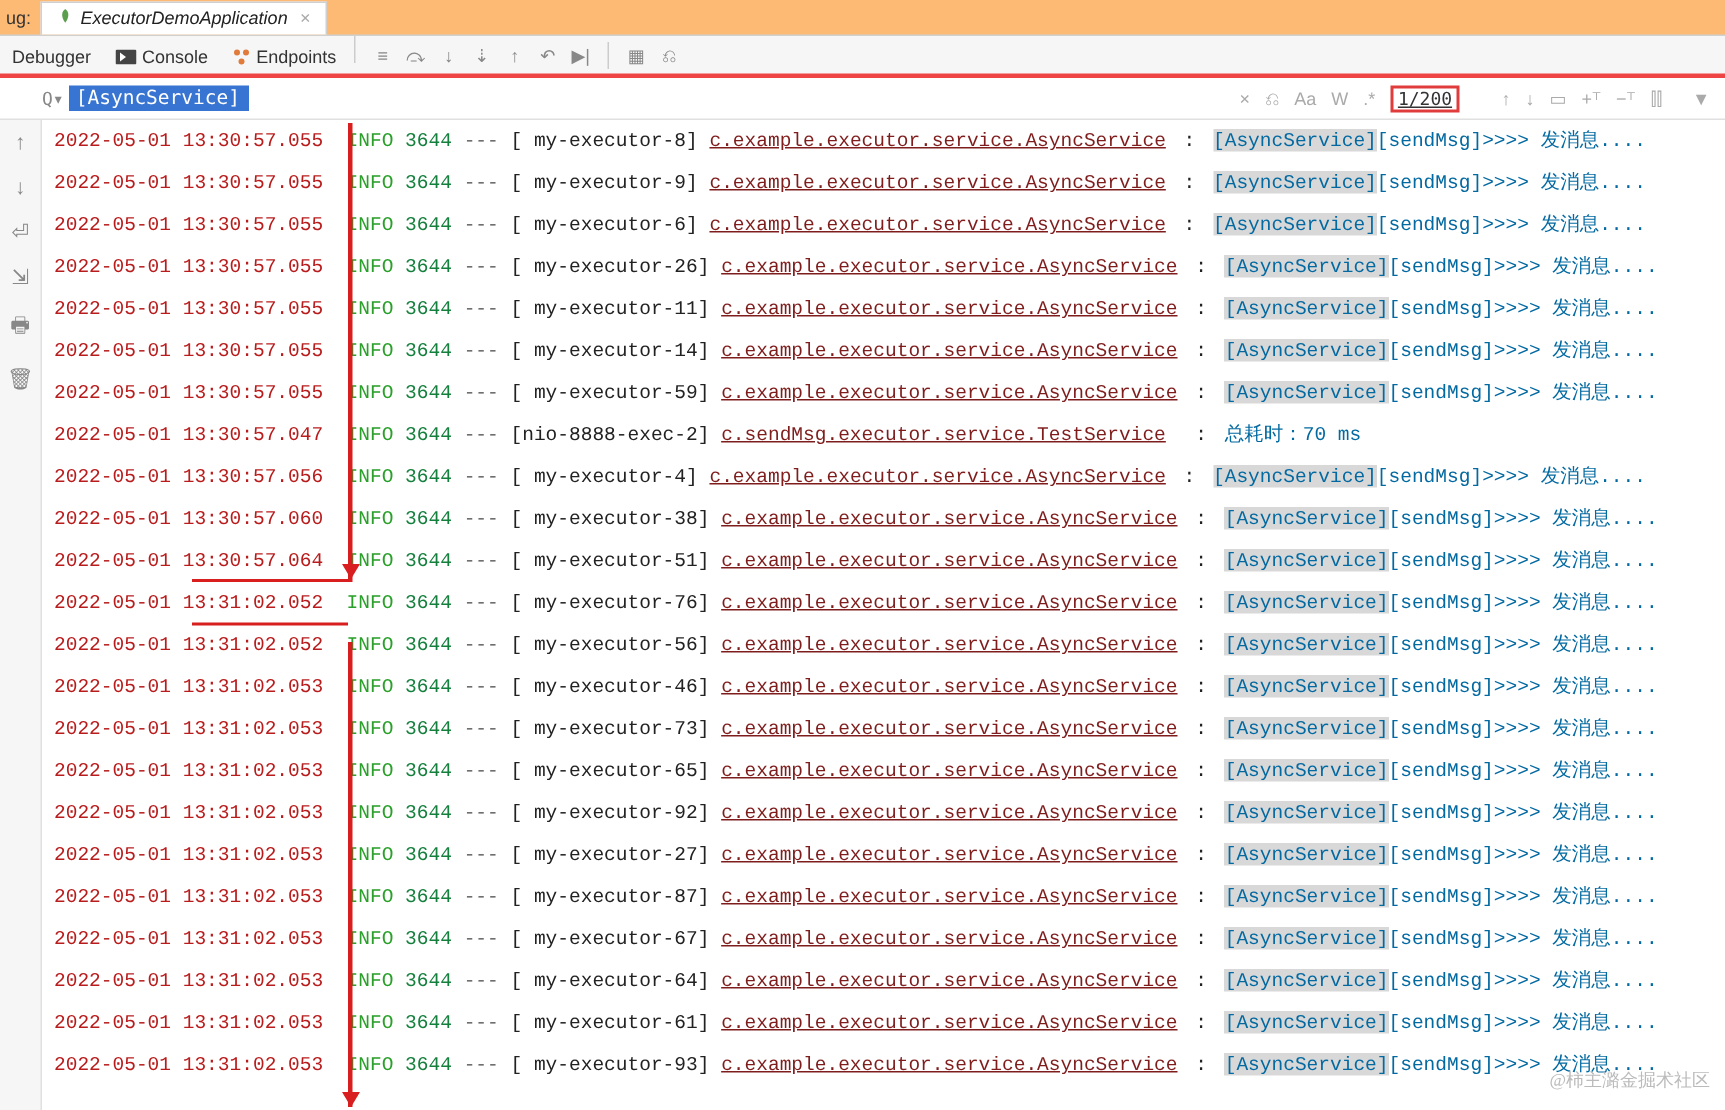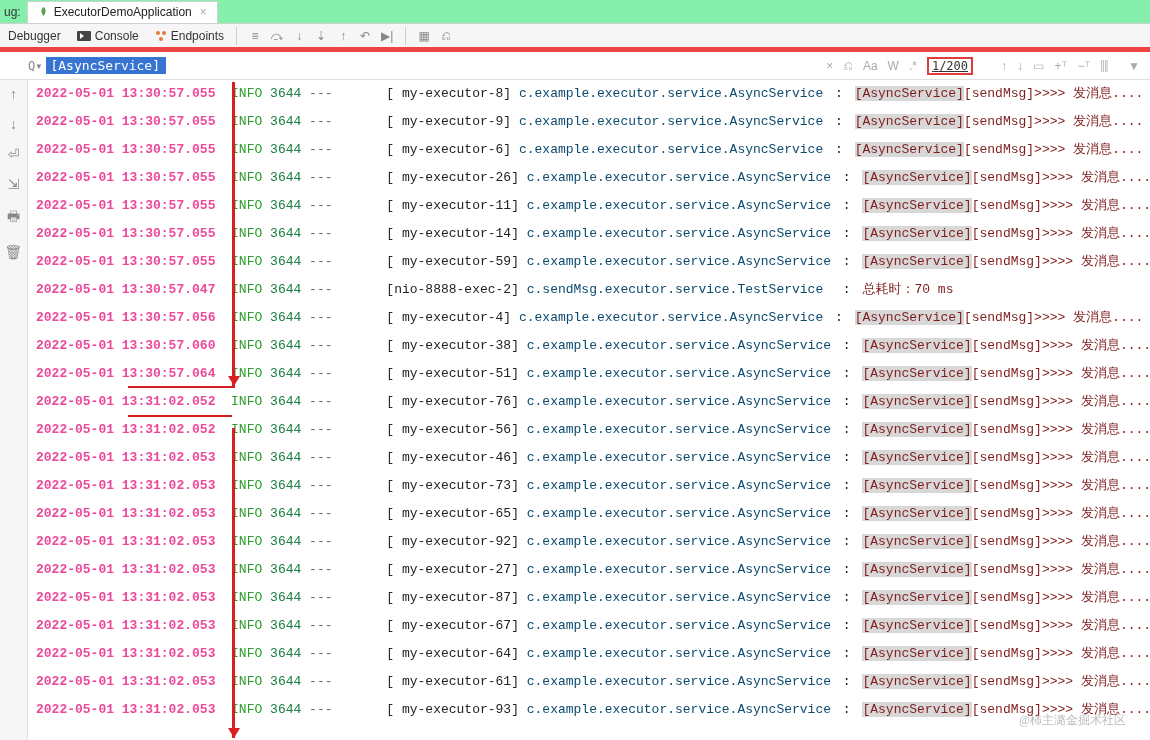--- a/index.html
+++ b/index.html
@@ -1,60 +1,60 @@
 <!DOCTYPE html>
 <html><head>
 <meta charset="utf-8">
 <style>
   * { box-sizing: border-box; margin: 0; padding: 0; }
   html, body { width: 1150px; height: 740px; font-family: "Segoe UI", "Microsoft YaHei", sans-serif; font-size: 12px; background: #fff; color: #222; overflow: hidden; }
-  .top-bar { display: flex; align-items: center; height: 24px; border-bottom: 1px solid #d0d0d0; padding-left: 4px; background: #86efac; }
+  .top-bar { display: flex; align-items: center; height: 24px; border-bottom: 1px solid #d0d0d0; padding-left: 4px; background: #fdba74; }
   .top-bar .ug { color: #333; font-size: 12px; margin-right: 6px; }
-  .tab { display: flex; align-items: center; height: 22px; padding: 0 10px; background: #fff; border: 1px solid #d0d0d0; border-bottom: none; font-size: 12px; }
+  .tab { display: flex; align-items: center; height: 22px; padding: 0 10px; background: #fff; border: 1px solid #d0d0d0; border-bottom: none; font-size: 12px; font-style: italic; }
   .tab .leaf { color: #5b9e4d; margin-right: 5px; font-size: 11px; }
-  .toolbar-row { display: flex; align-items: center; height: 28px; border-bottom: 5px solid #ef4444; background: #f6f6f6; }
+  .toolbar-row { display: flex; height: 28px; border-bottom: 3px solid #ef4444; background: #f6f6f6; }
   .toolbar-row .btn, .toolbar-row .btn-span { display: flex; align-items: center; height: 28px; padding: 0 8px; border: none; background: transparent; font-size: 12px; color: #333; cursor: pointer; }
   .toolbar-row .btn svg { margin-right: 4px; }
   .toolbar-row .sep { width: 1px; height: 18px; background: #ccc; margin: 0 4px; }
   .icon-pack { display: flex; align-items: center; gap: 6px; padding: 0 6px; }
   .icon-pack .ic { width: 16px; height: 16px; display: flex; align-items: center; justify-content: center; color: #888; cursor: pointer; }
   .search-row { display: flex; align-items: center; height: 28px; border-bottom: 1px solid #e0e0e0; background: #fff; }
   .search-row .left-pad { width: 28px; }
   .search-row .q { color: #888; font-family: Consolas, monospace; margin-right: 4px; }
   .search-input { background: #3874d1; color: #fff; border: none; font-family: Consolas, monospace; font-size: 13px; padding: 1px 4px; width: 120px; }
   .search-mid { flex: 1; }
   .search-tools { display: flex; align-items: center; gap: 10px; padding-right: 10px; }
   .search-tools .t { color: #aaa; cursor: pointer; font-size: 12px; }
   .count-box { border: 2px solid #e03c3c; padding: 0 3px; color: #333; font-family: Consolas, monospace; font-size: 12px; text-decoration: underline; }
   .nav-arrows { display: flex; gap: 10px; align-items: center; margin-left: 18px; color: #888; }
   .nav-arrows .t { cursor: pointer; }
   .body-area { display: flex; height: calc(740px - 24px - 28px - 28px); }
   .gutter { width: 28px; background: #f6f6f6; border-right: 1px solid #e0e0e0; display: flex; flex-direction: column; align-items: center; padding-top: 6px; gap: 14px; color: #888; }
   .gutter .g { cursor: pointer; font-size: 14px; }
   .log-pane { flex: 1; font-family: Consolas, "Courier New", monospace; font-size: 13px; line-height: 28px; overflow: hidden; white-space: nowrap; position: relative; padding-left: 8px; }
   .row { display: block; height: 28px; }
-  .ts { color: #ec4899; font-weight: bold; }
+  .ts { color: #b91c1c; }
   .info { color: #2aa02a; font-weight: normal; }
   .pid { color: #15803d; }
   .dashes { color: #666; }
-  .thread { color: #222; margin-left: 46px; }
-  .class { color: #0c4a6e; }
+  .thread { color: #222; }
+  .class { color: #7f1d1d; text-decoration: underline; }
   .colon { color: #222; margin: 0 4px; }
   .hl { background: #d8d8d8; }
-  .msg { color: #7f1d1d; }
+  .msg { color: #0369a1; }
   .red-line { position: absolute; left: 204px; top: 0; width: 3px; background: #d81e1e; z-index: 5; }
   .red-line.seg1 { top: 2px; height: 306px; }
   .red-line.seg2 { top: 348px; height: 310px; }
   .arrow-head { position: absolute; left: 200px; width: 0; height: 0; border-left: 6px solid transparent; border-right: 6px solid transparent; border-top: 10px solid #d81e1e; z-index: 6; }
   .arrow-head.a1 { top: 296px; }
   .arrow-head.a2 { top: 648px; }
   .underline { position: absolute; height: 2px; background: #d81e1e; z-index: 5; }
   .underline.u1 { left: 100px; top: 306px; width: 104px; }
   .underline.u2 { left: 100px; top: 335px; width: 104px; }
-  .watermark { position: absolute; right: 24px; bottom: 6px; color: #bbb; font-size: 12px; font-family: "Microsoft YaHei"; z-index: 3; }
+  .watermark { position: absolute; right: 10px; bottom: 6px; color: #bbb; font-size: 12px; font-family: "Microsoft YaHei"; z-index: 3; }
 </style>
 </head>
 <body>
 
 <div class="top-bar">
   <span class="ug">ug:</span>
   <div class="tab">
     <span class="leaf">
       <svg width="11" height="11" viewBox="0 0 12 12">
           <path d="M6 1 C3 3 3 7 6 11 C9 7 9 3 6 1 Z" fill="#5b9e4d"></path>

